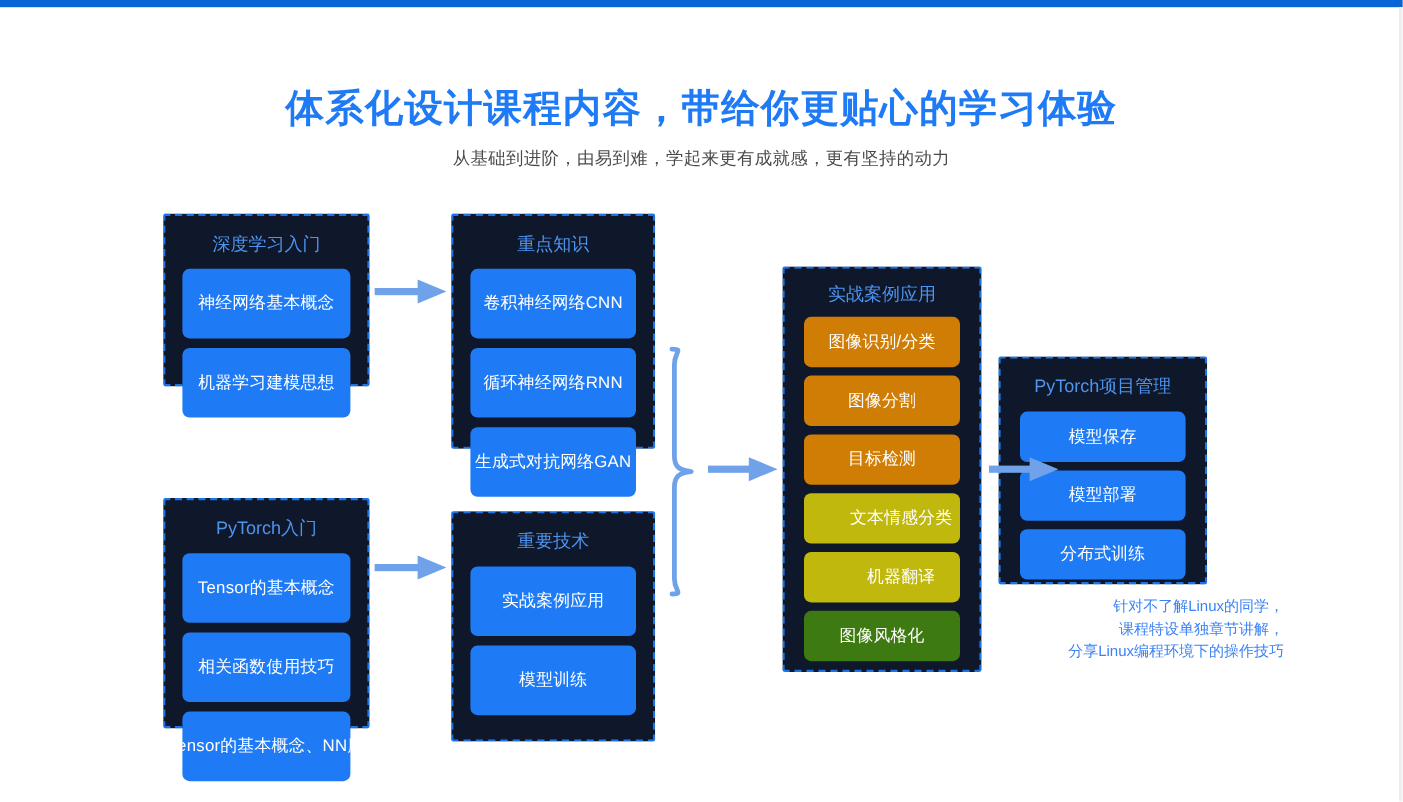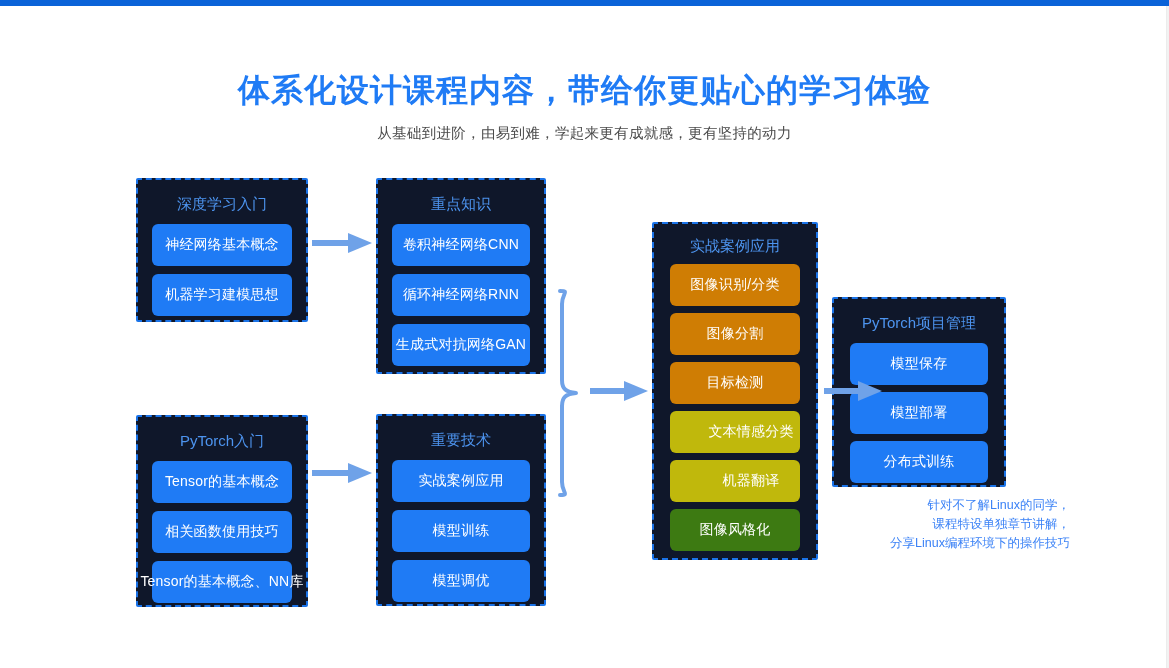--- a/index.html
+++ b/index.html
@@ -78,40 +78,40 @@
     margin-bottom: 10px;
     white-space: nowrap;
   }
   .items {
     padding: 0 14px 14px 14px;
   }
   .pill {
     display: flex;
     align-items: center;
     justify-content: center;
-    height: 42px;
+    height: 58px;
     border-radius: 6px;
     color: #ffffff;
     font-size: 14px;
     letter-spacing: 0.2px;
     margin-bottom: 8px;
     white-space: nowrap;
   }
   .pill:last-child { margin-bottom: 0; }
 
   .pill.blue   { background: #1f7bf5; }
   .pill.orange { background: #cf7d04; }
   .pill.olive  { background: #c0b80c; padding-left: 32px; }
   .pill.green  { background: #3d7a12; }
 
   
   #g-deep     { left: 136px; top: 178px;  width: 172px; height: 144px; }
   #g-key      { left: 376px; top: 178px;  width: 170px; height: 196px; }
   #g-pytorch  { left: 136px; top: 415px;  width: 172px; height: 192px; }
-  #g-tech     { left: 376px; top: 414px;  width: 170px; height: 192px; }
+  #g-tech     { left: 376px; top: 426px;  width: 170px; height: 192px; }
   #g-practice { left: 652px; top: 222px;  width: 166px; height: 338px; }
   #g-manage   { left: 832px; top: 297px;  width: 174px; height: 190px; }
 
   #g-practice .group-title { margin-top: 12px; margin-bottom: 8px; }
   #g-practice .pill { height: 42px; margin-bottom: 7px; }
   #g-practice .items { padding: 0 16px 12px 16px; }
 
   #g-manage .items { padding: 0 16px 14px 16px; }
   #g-manage .pill { height: 42px; margin-bottom: 7px; }
 
@@ -190,21 +190,20 @@
       <div class="pill blue">相关函数使用技巧</div>
       <div class="pill blue">Tensor的基本概念、NN库</div>
     </div>
   </div>
 
   <div class="group" id="g-tech">
     <div class="group-title">重要技术</div>
     <div class="items">
       <div class="pill blue">实战案例应用</div>
       <div class="pill blue">模型训练</div>
-      <div class="pill blue">模型调优</div>
     </div>
   </div>
 
   <div class="group" id="g-practice">
     <div class="group-title">实战案例应用</div>
     <div class="items">
       <div class="pill orange">图像识别/分类</div>
       <div class="pill orange">图像分割</div>
       <div class="pill orange">目标检测</div>
       <div class="pill olive">文本情感分类</div>

